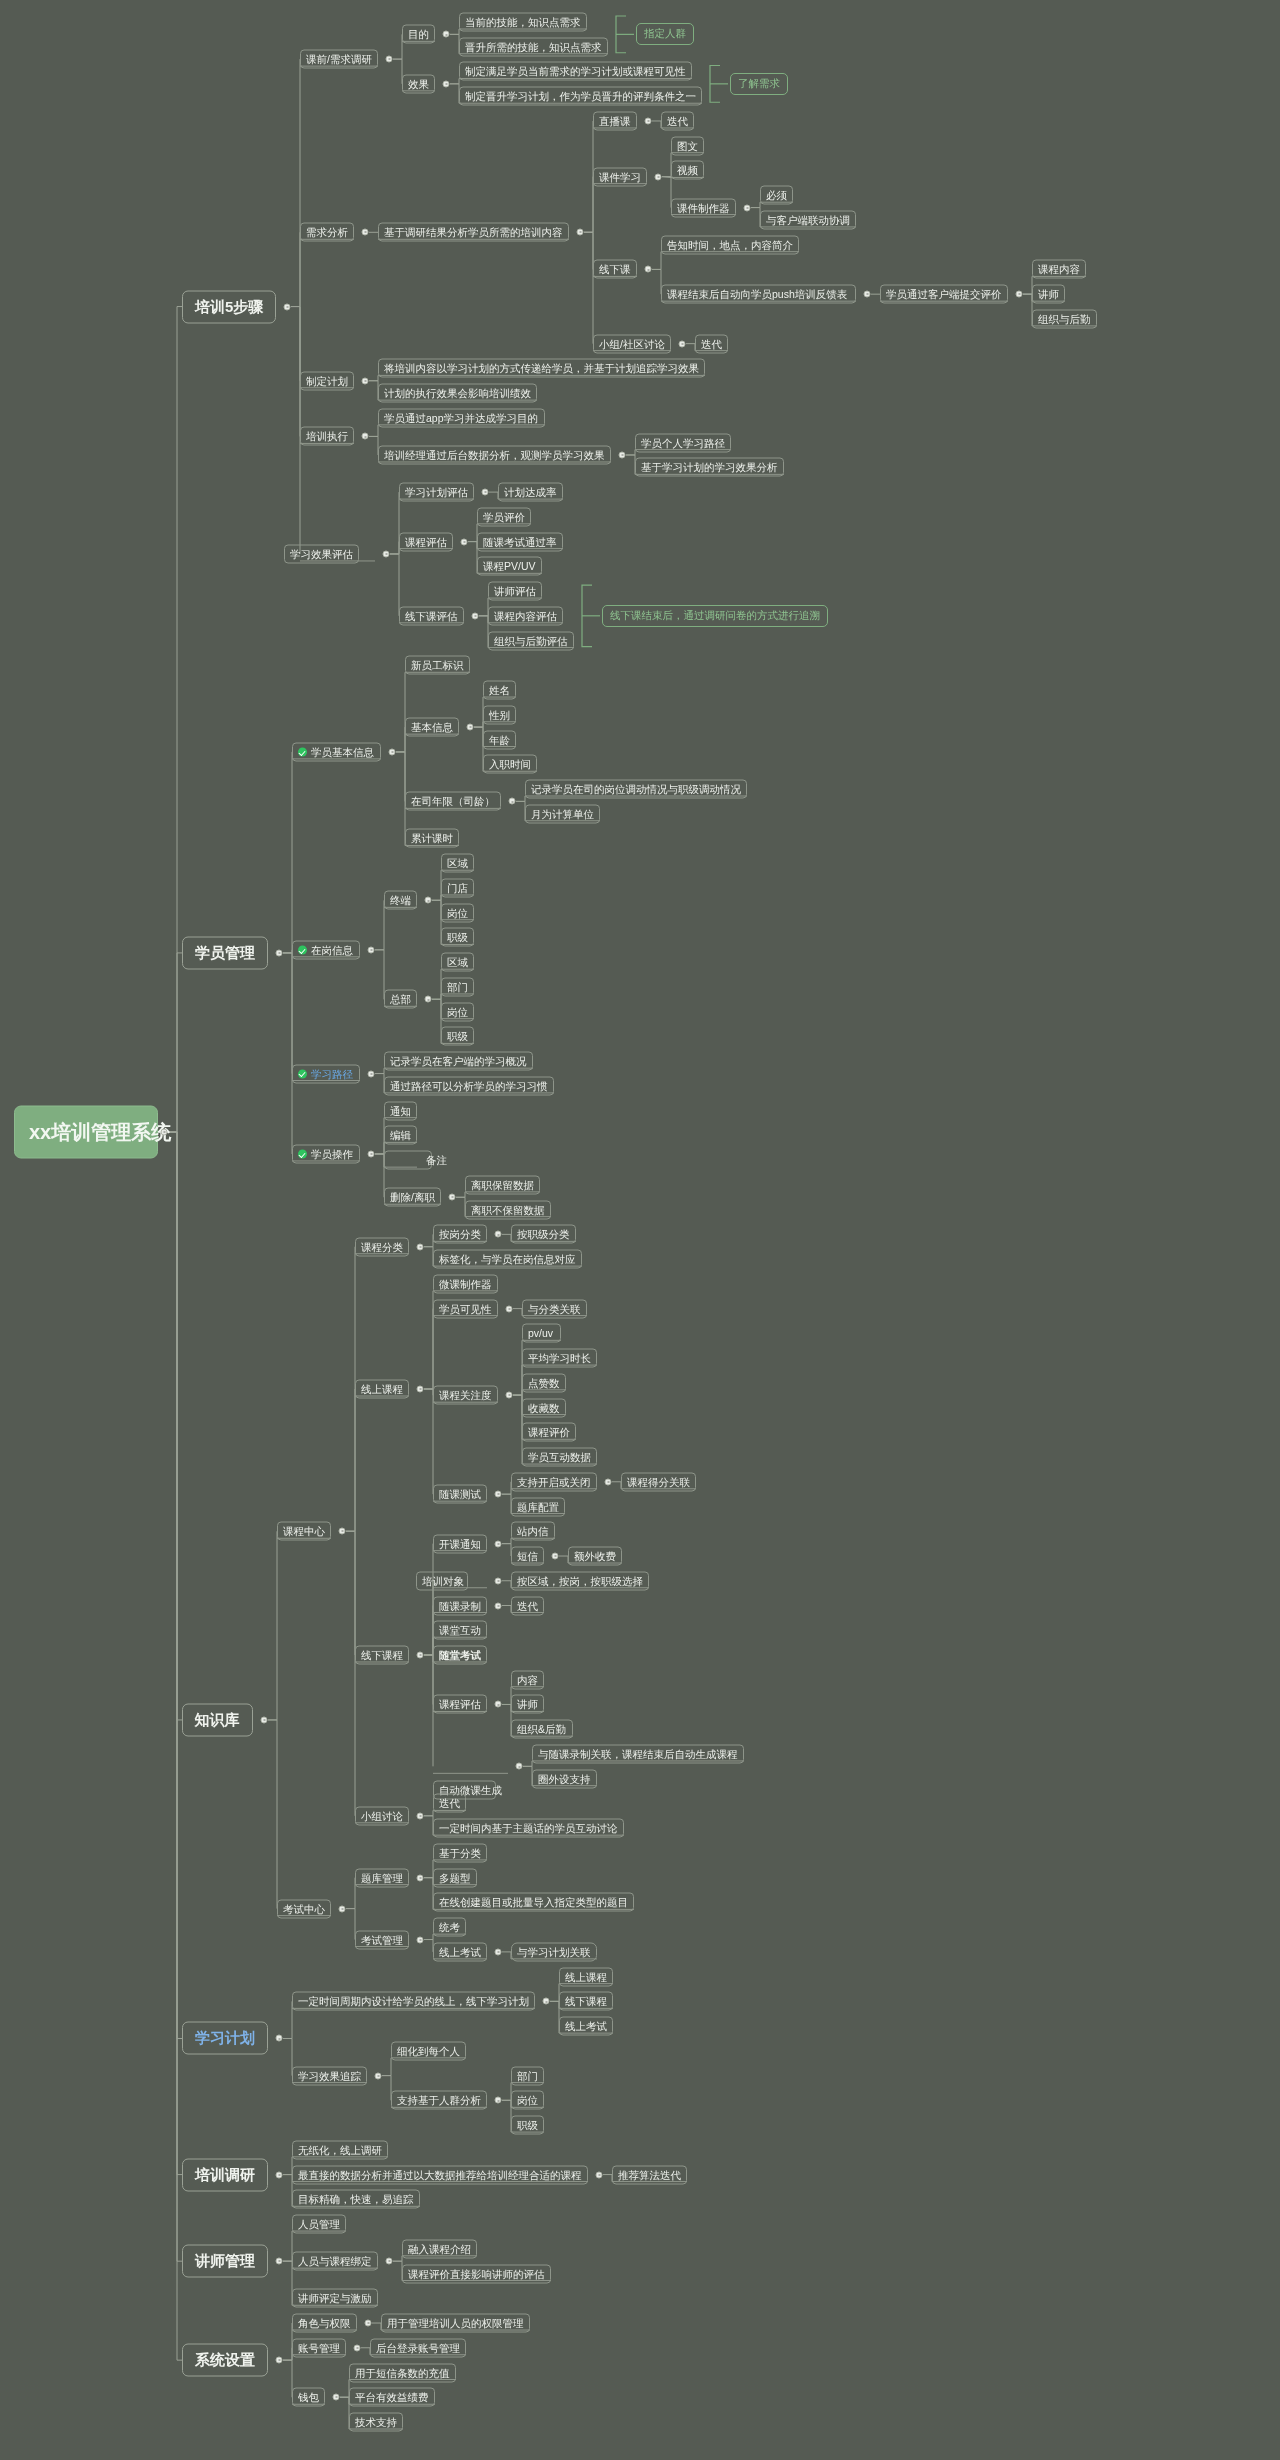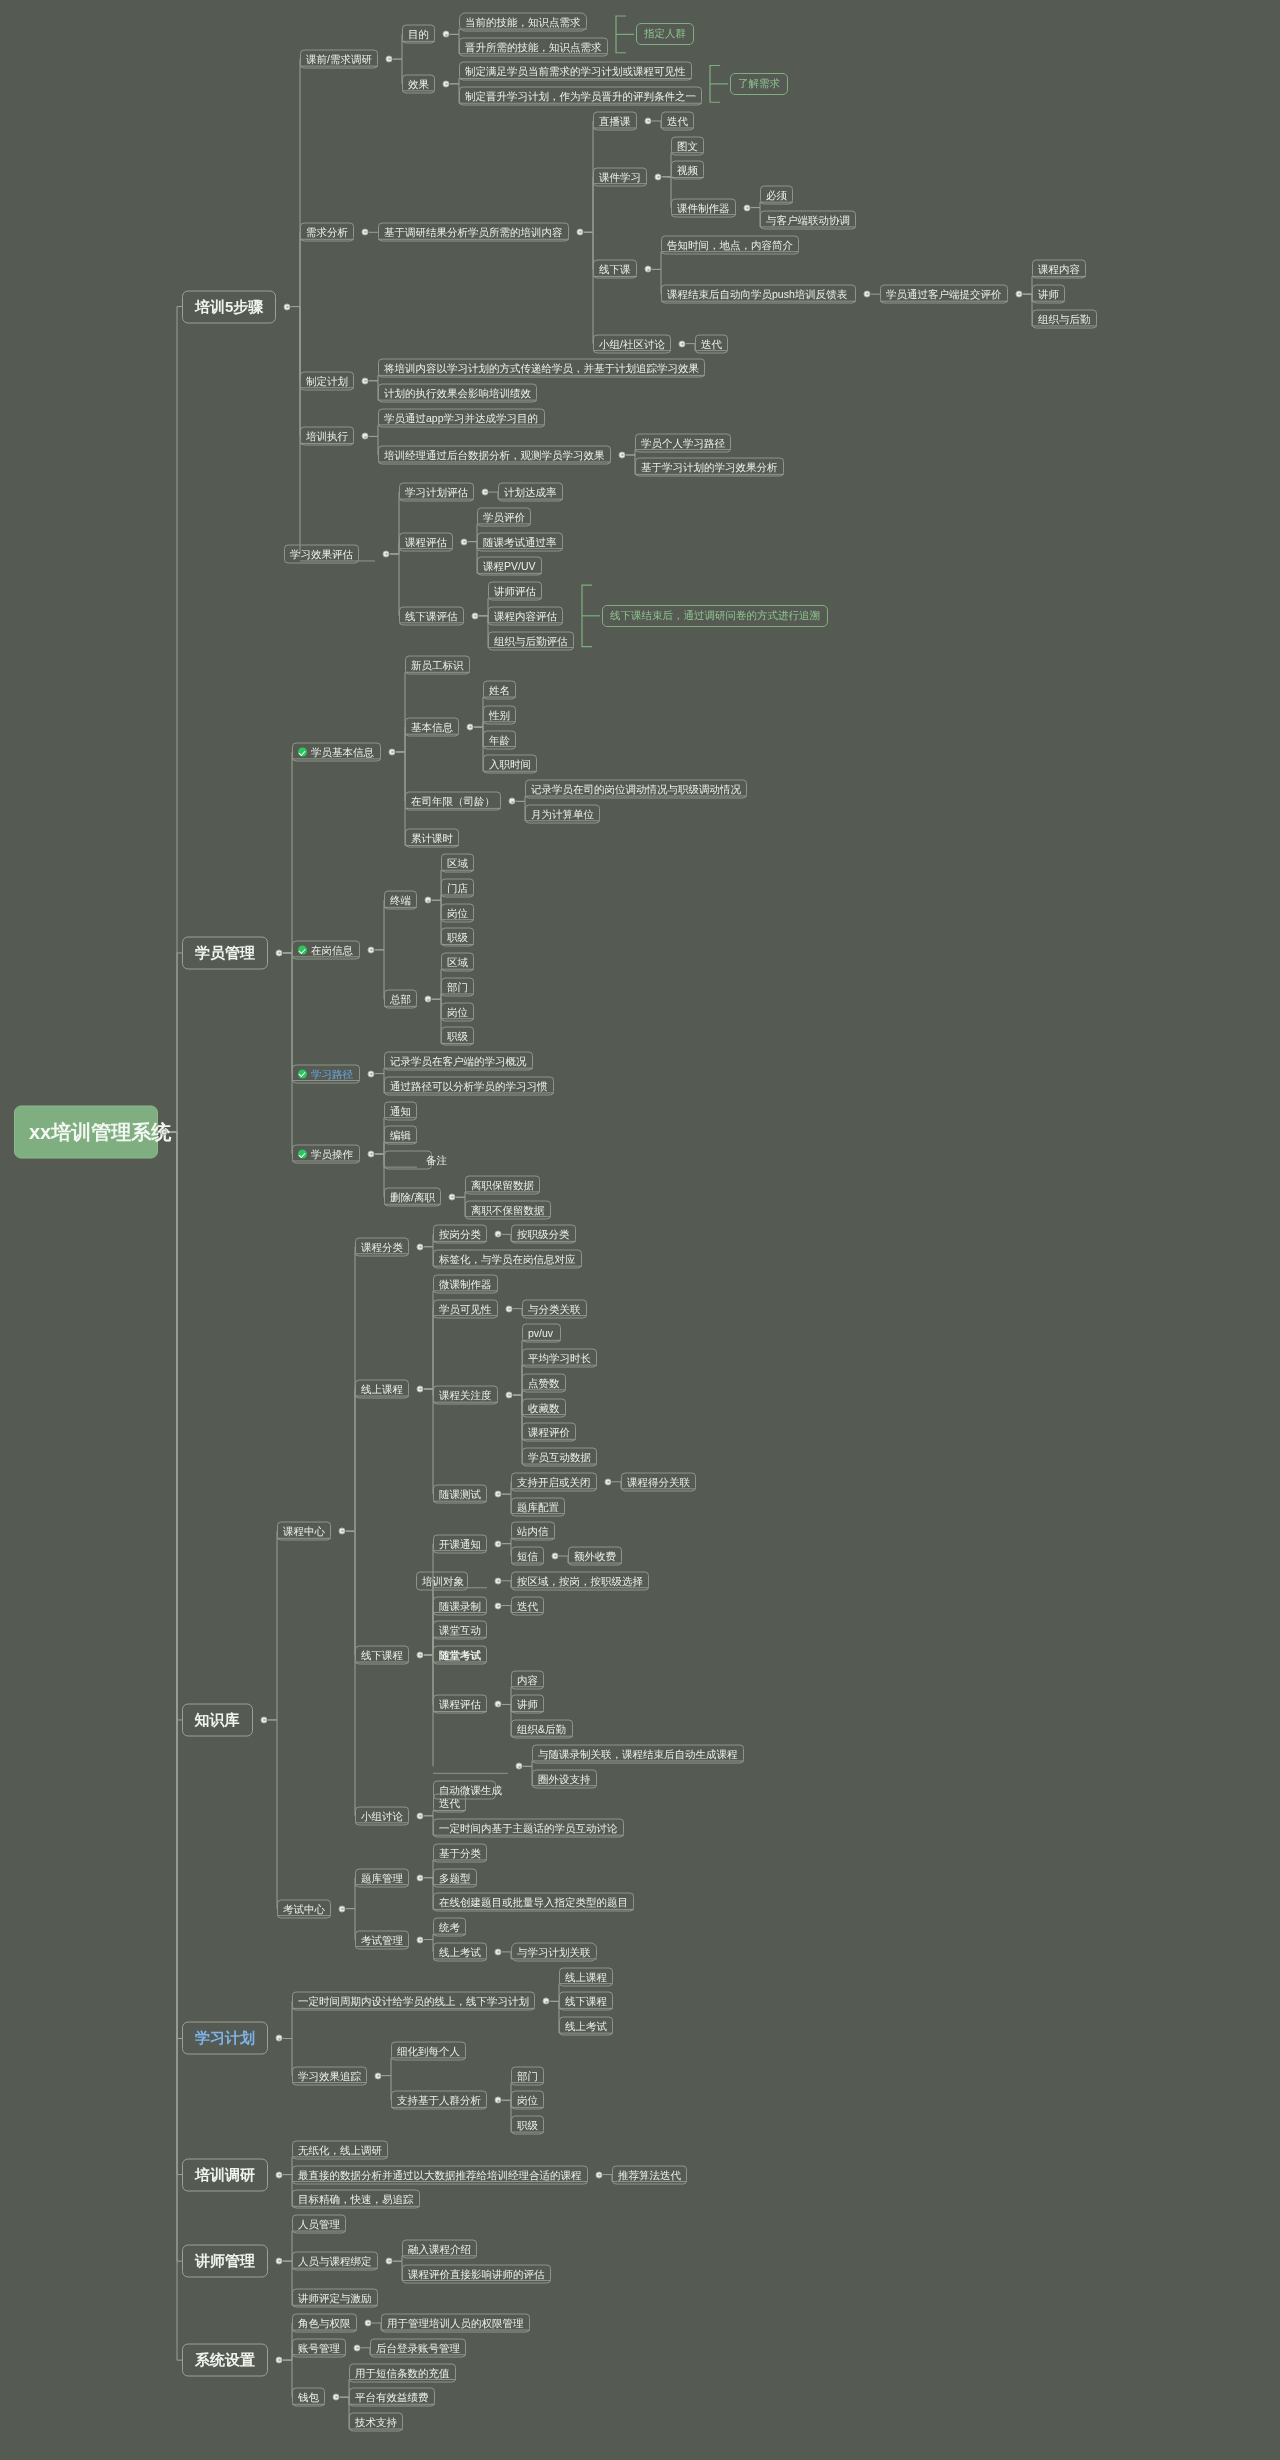--- a/index.html
+++ b/index.html
@@ -446,21 +446,21 @@
       <path d="M582,615.8144329896895 L600,615.8144329896895" stroke="#7fae80" stroke-width="1.2"></path>
     </svg>
 <div class="root" style="left: 14px; top: 1132px; width: 144px;">xx培训管理系统</div>
     <div class="dot" style="left: 164px; top: 1132px;"></div>
     <div class="lvl1" style="left: 182px; top: 306.536px; width: 94px; text-align: center;">培训5步骤</div>
     <div class="dot" style="left: 287px; top: 306.536px;"></div>
     <div class="node boxed" style="left: 300px; top: 59.1134px; width: 78px;">课前/需求调研</div>
     <div class="dot" style="left: 389px; top: 59.1134px;"></div>
     <div class="node boxed" style="left: 402px; top: 34.3711px; width: 33px;">目的</div>
     <div class="dot" style="left: 446px; top: 34.3711px;"></div>
-    <div class="node boxed" style="left: 459px; top: 22px; width: 128px; border-radius: 6px;">当前的技能，知识点需求</div>
+    <div class="node boxed" style="left: 459px; top: 22px; width: 128px;">当前的技能，知识点需求</div>
     <div class="node boxed" style="left: 459px; top: 46.7423px; width: 149px;">晋升所需的技能，知识点需求</div>
     <div class="node boxed" style="left: 402px; top: 83.8557px; width: 33px;">效果</div>
     <div class="dot" style="left: 446px; top: 83.8557px;"></div>
     <div class="node boxed" style="left: 459px; top: 71.4845px; width: 233px;">制定满足学员当前需求的学习计划或课程可见性</div>
     <div class="node boxed" style="left: 459px; top: 96.2268px; width: 243px;">制定晋升学习计划，作为学员晋升的评判条件之一</div>
     <div class="node boxed" style="left: 300px; top: 232.309px; width: 54px;">需求分析</div>
     <div class="dot" style="left: 365px; top: 232.309px;"></div>
     <div class="node boxed" style="left: 378px; top: 232.309px; width: 191px;">基于调研结果分析学员所需的培训内容</div>
     <div class="dot" style="left: 580px; top: 232.309px;"></div>
     <div class="node boxed" style="left: 593px; top: 120.969px; width: 44px;">直播课</div>

